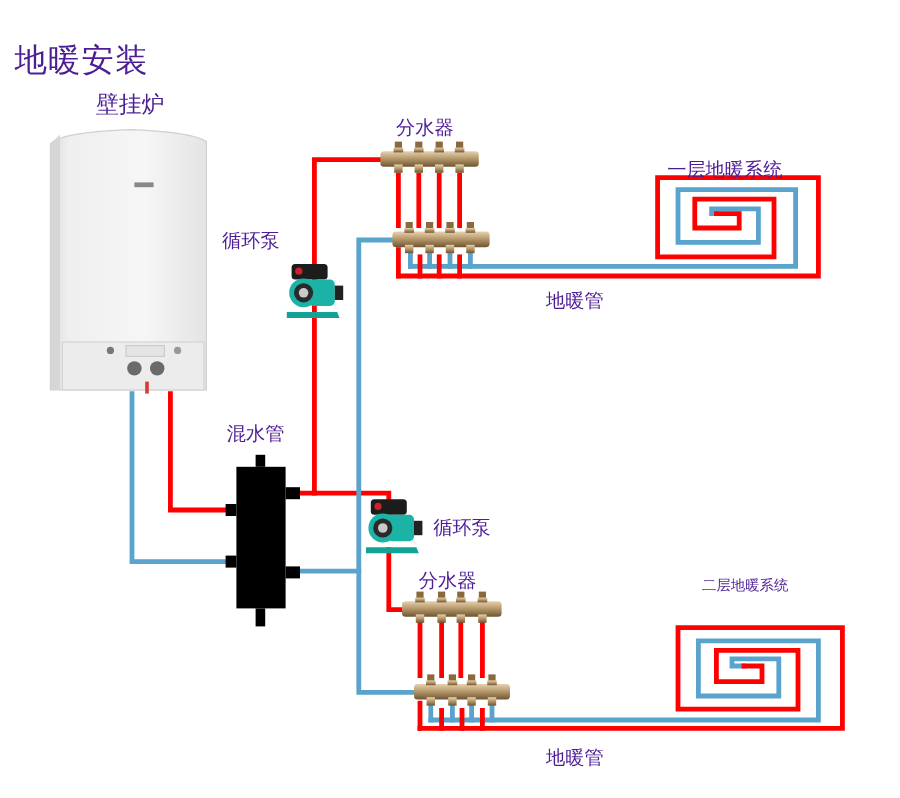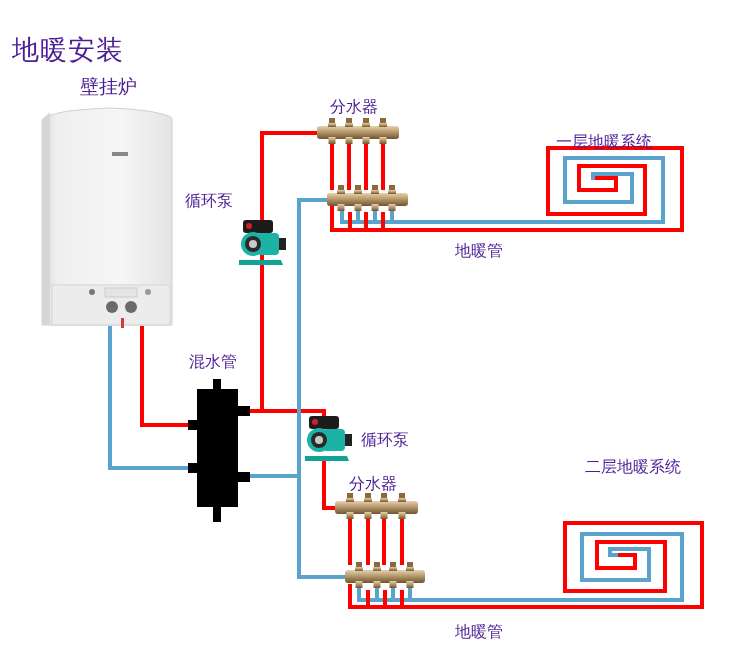--- a/index.html
+++ b/index.html
@@ -8,21 +8,21 @@
   .lbl { position: absolute; color: #4c1d95; font-family: Liberation Sans, sans-serif; white-space: nowrap; }
   .title { left: 12px; top: 32px; font-size: 27px; letter-spacing: 1px; }
   .l-boiler { left: 80px; top: 74px; font-size: 19px; }
   .l-pump1 { left: 185px; top: 191px; font-size: 16px; }
   .l-man1 { left: 330px; top: 97px; font-size: 16px; }
   .l-floor1 { left: 556px; top: 112px; font-size: 16px; margin-top: 20px; }
   .l-pipe1 { left: 455px; top: 241px; font-size: 16px; }
   .l-mix { left: 189px; top: 352px; font-size: 16px; }
   .l-pump2 { left: 361px; top: 430px; font-size: 16px; }
   .l-man2 { left: 349px; top: 474px; font-size: 16px; }
-  .l-floor2 { left: 585px; top: 457px; font-size: 16px; }
+  .l-floor2 { left: 585px; top: 480px; font-size: 12px; }
   .l-pipe2 { left: 455px; top: 622px; font-size: 16px; }
 </style>
 </head>
 <body>
 
 <svg id="diagram" width="750" height="665" viewBox="0 0 750 665" xmlns="http://www.w3.org/2000/svg">
   <defs>
     <linearGradient id="brass" x1="0" y1="0" x2="0" y2="1">
       <stop offset="0" stop-color="#e6d2ae"></stop>
       <stop offset="0.45" stop-color="#b89a6e"></stop>

